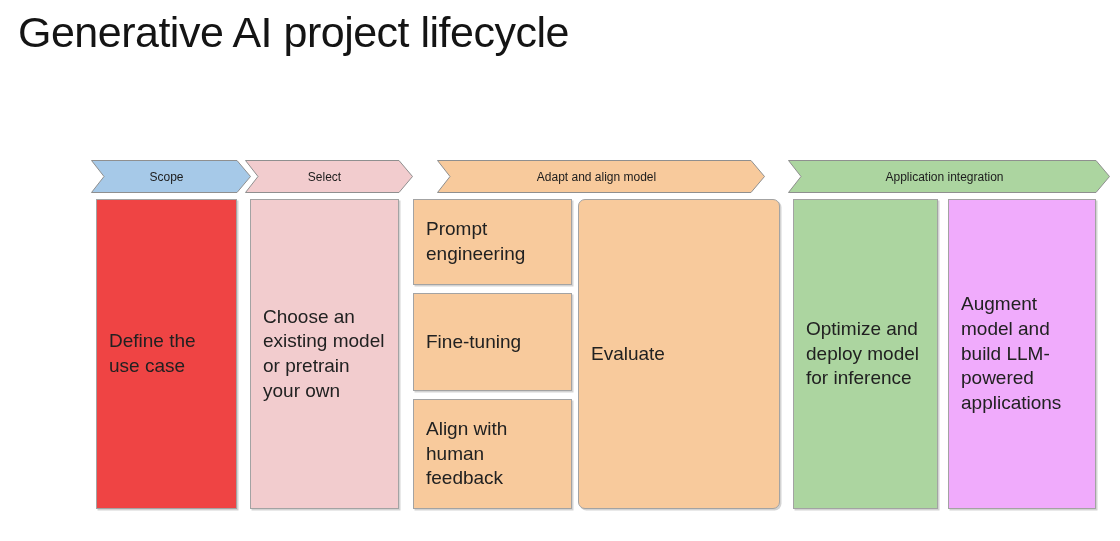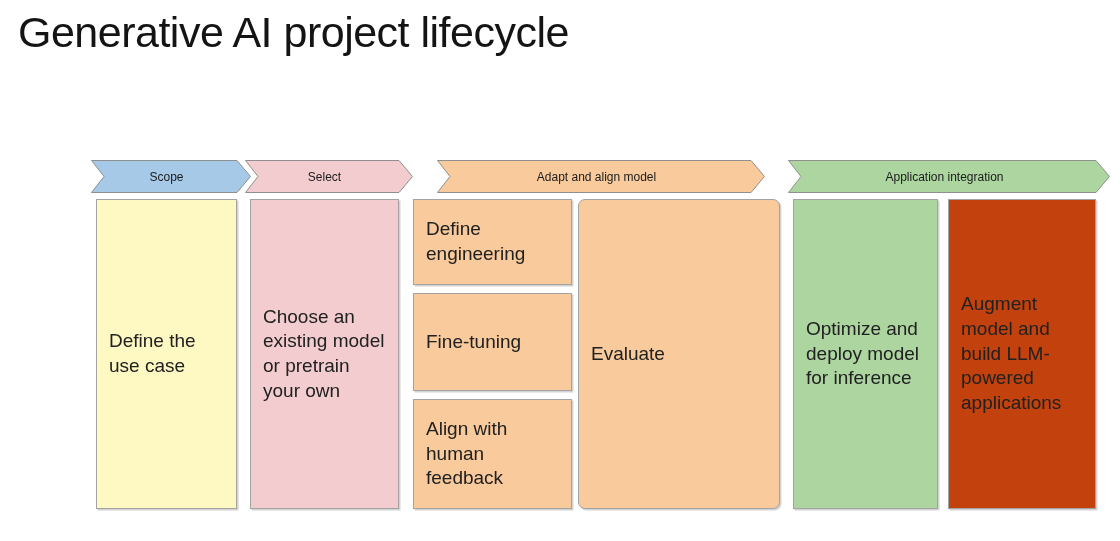--- a/index.html
+++ b/index.html
@@ -109,21 +109,21 @@
   <div class="diagram">
 
     <div class="stage stage-scope">
       <div class="stage-header">
         <svg class="chevron" viewBox="0 0 160 33">
             <polygon points="0.5,0.5 146,0.5 159.5,16.5 146,32.5 0.5,32.5 13,16.5" fill="#A6C9E8"></polygon>
           </svg>
         <span class="stage-label">Scope</span>
       </div>
       <div class="boxes">
-        <div class="box box-full" style="background-color: #fef9c3;">Define the use case</div>
+        <div class="box box-full" style="background-color: #ef4444;">Define the use case</div>
       </div>
     </div>
 
     <div class="stage stage-select">
       <div class="stage-header">
         <svg class="chevron" viewBox="0 0 168 33">
             <polygon points="0.5,0.5 154,0.5 167.5,16.5 154,32.5 0.5,32.5 13,16.5" fill="#F2CCCE"></polygon>
           </svg>
         <span class="stage-label">Select</span>
       </div>
@@ -134,35 +134,35 @@
 
     <div class="stage stage-adapt">
       <div class="stage-header">
         <svg class="chevron" viewBox="0 0 328 33">
             <polygon points="0.5,0.5 314,0.5 327.5,16.5 314,32.5 0.5,32.5 13,16.5" fill="#F8CA9C"></polygon>
           </svg>
         <span class="stage-label">Adapt and align model</span>
       </div>
       <div class="boxes">
         <div class="stack">
-          <div class="box box-h1" style="background-color: rgb(248, 202, 156);">Define engineering</div>
+          <div class="box box-h1" style="background-color: rgb(248, 202, 156);">Prompt engineering</div>
           <div class="box box-h2" style="background-color: rgb(248, 202, 156);">Fine-tuning</div>
           <div class="box box-h3" style="background-color: rgb(248, 202, 156);">Align with human feedback</div>
         </div>
         <div class="box box-evaluate" style="background-color: rgb(248, 202, 156);">Evaluate</div>
       </div>
     </div>
 
     <div class="stage stage-integration">
       <div class="stage-header">
         <svg class="chevron" viewBox="0 0 322 33">
             <polygon points="0.5,0.5 308,0.5 321.5,16.5 308,32.5 0.5,32.5 13,16.5" fill="#ACD5A0"></polygon>
           </svg>
         <span class="stage-label">Application integration</span>
       </div>
       <div class="boxes">
         <div class="box box-optimize" style="background-color: rgb(172, 213, 160);">Optimize and deploy model for inference</div>
-        <div class="box box-augment" style="background-color: #c2410c;">Augment model and build LLM-powered applications</div>
+        <div class="box box-augment" style="background-color: #f0abfc;">Augment model and build LLM-powered applications</div>
       </div>
     </div>
 
   </div>
 </div>
 
 </body></html>

